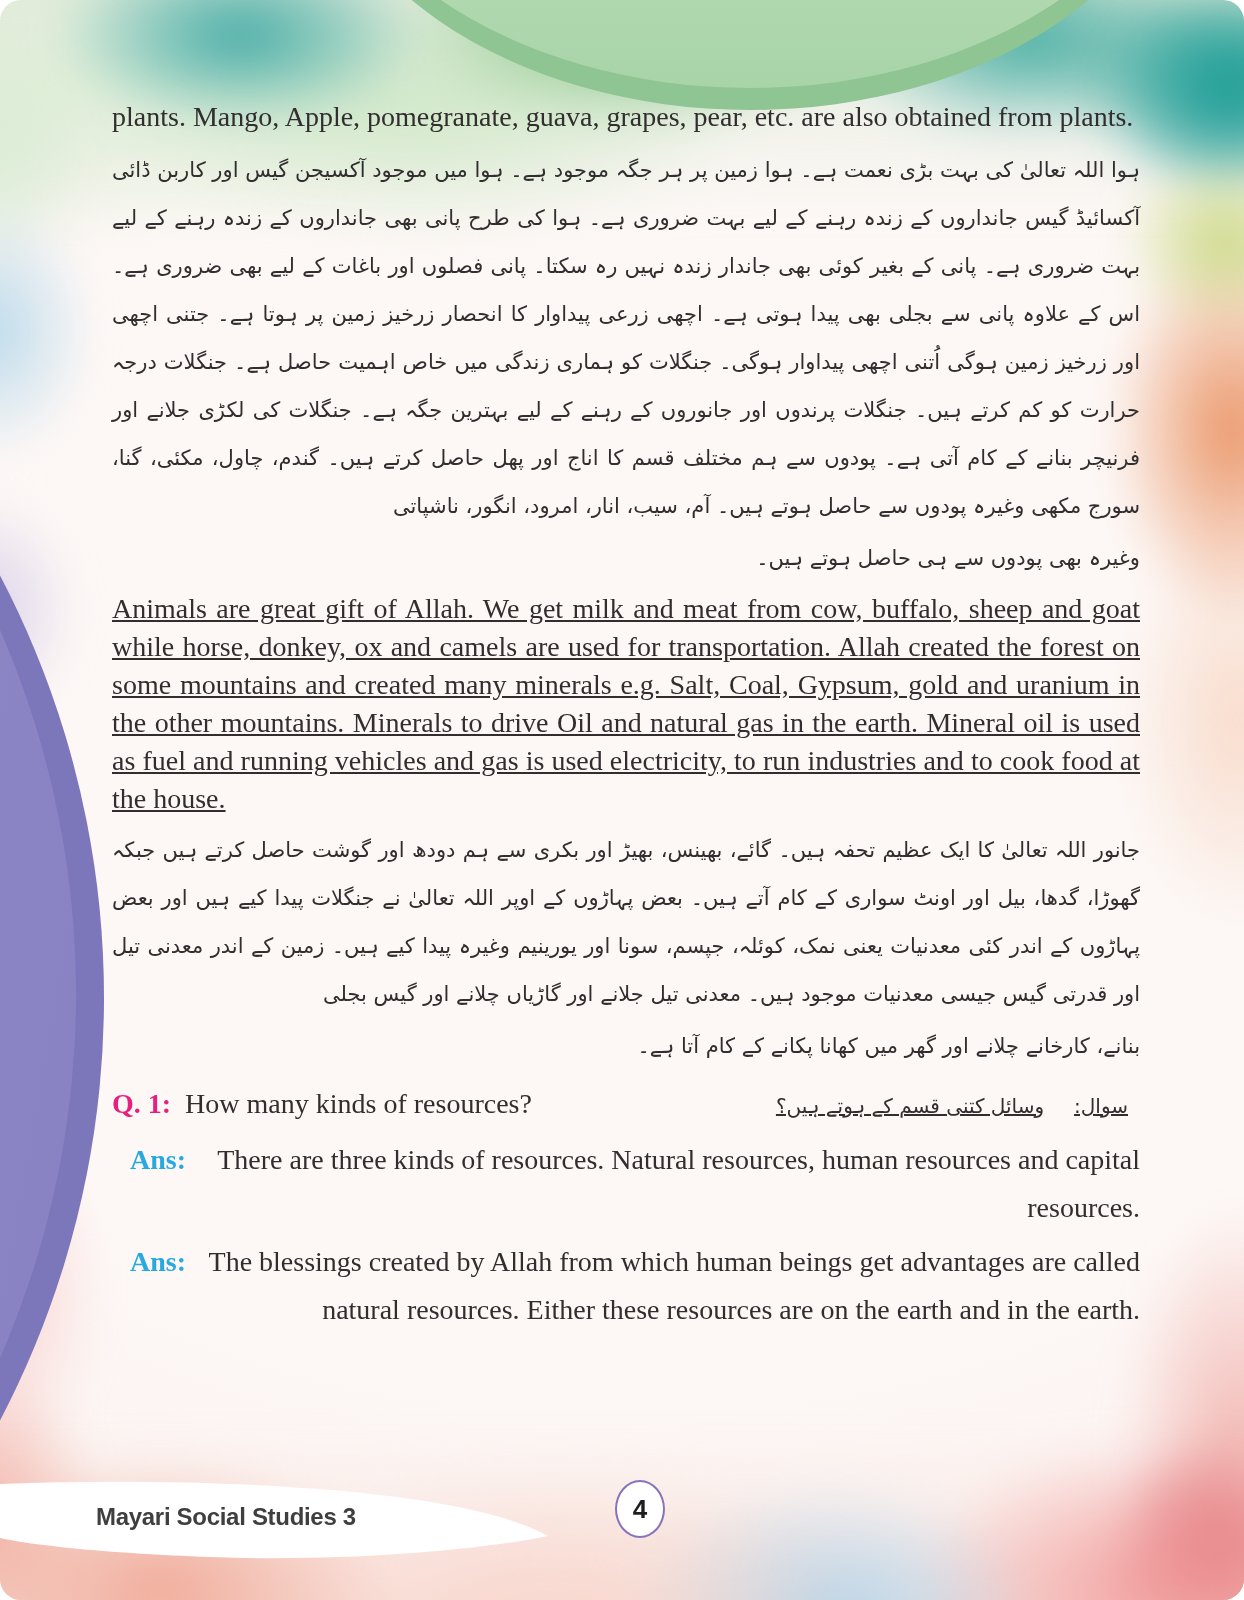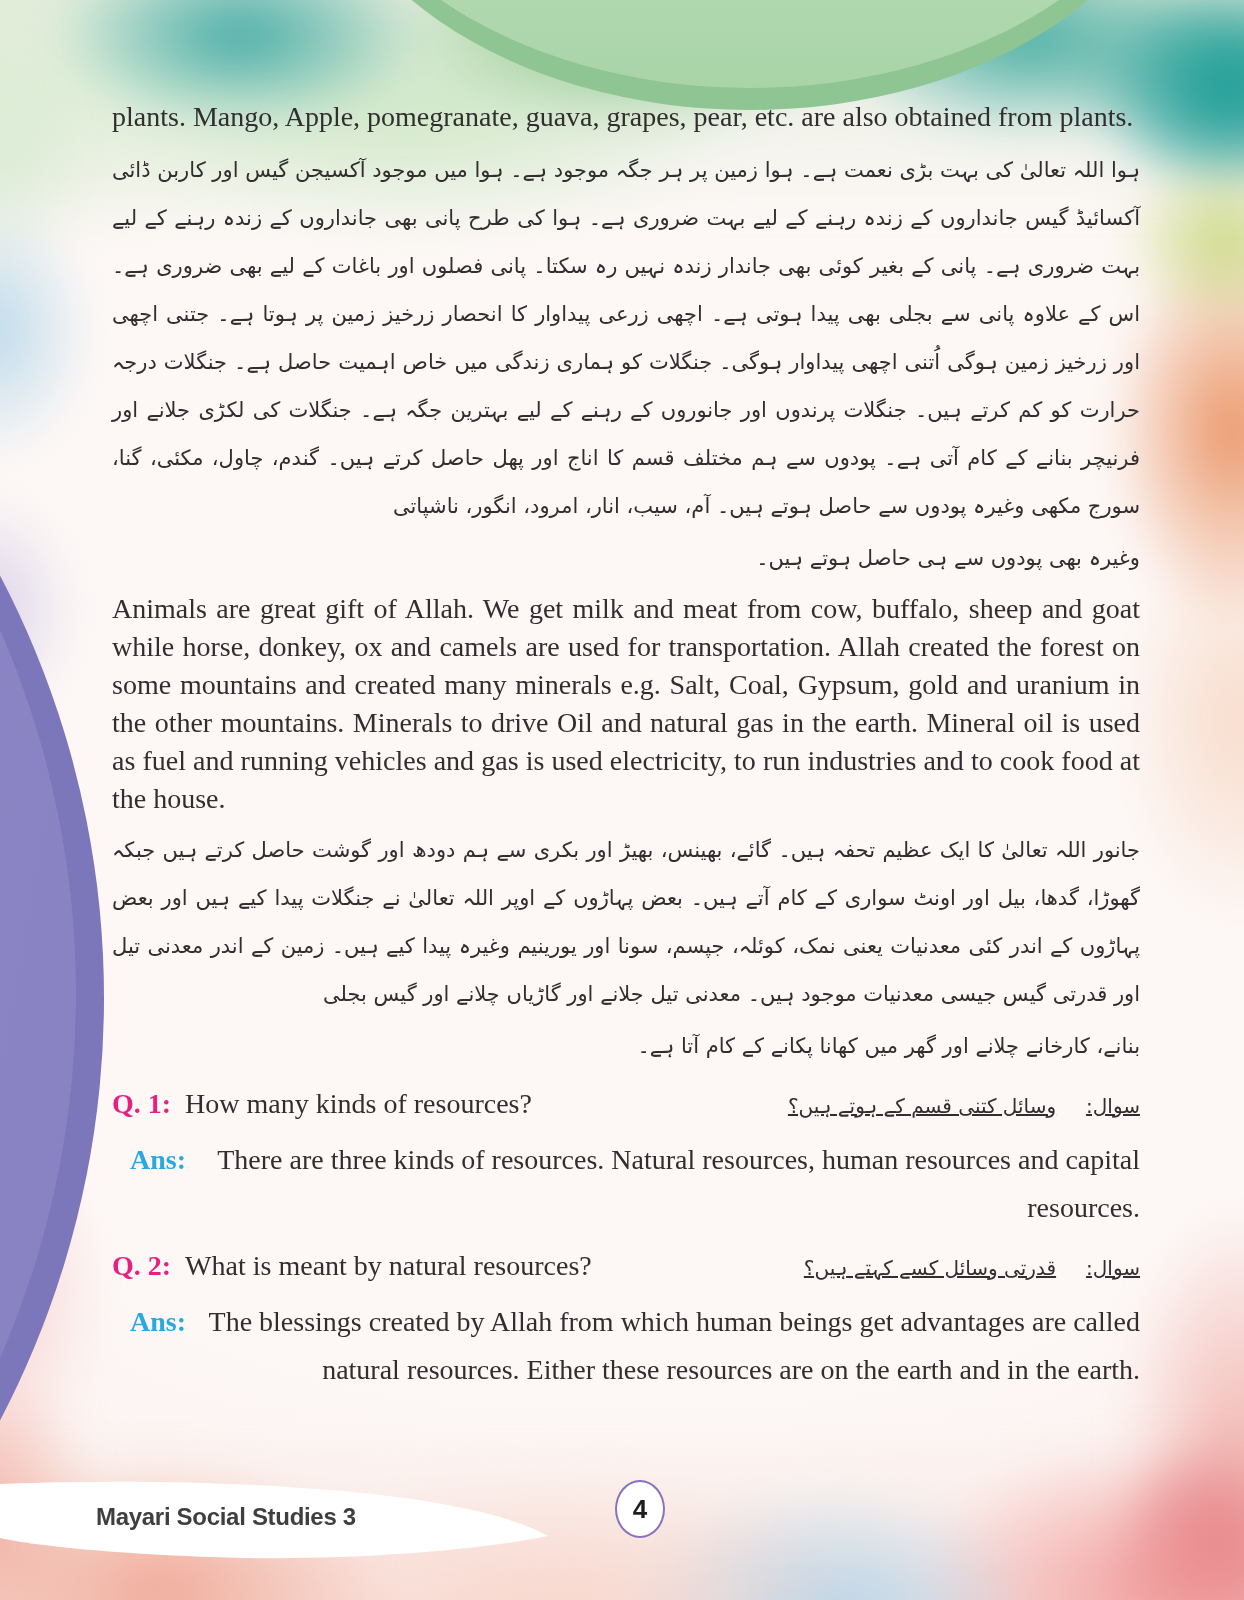--- a/index.html
+++ b/index.html
@@ -1,20 +1,21 @@
 <!DOCTYPE html>
 <html style="--q-pink: #e81f7f; --ans-blue: #2aa9e0; --body-text: #322e2f; --footer-text: #3f3f3f; --badge-border: #8673bb; --dome-green: #a8d4a8; --purple-accent: #8781c2;"><head>
 <meta charset="utf-8">
 <style>
   html,body{margin:0;padding:0;}
   .page{
     position:relative; width:1244px; height:1600px; overflow:hidden;
     background:radial-gradient(1500px 1100px at 50% 45%, #fdf8f6 55%, #fbf0ed 100%);
     font-family:"Liberation Serif", serif;
     color:var(--body-text,#322e2f);
+    border-radius:21px;
   }
   
   .wash-top{position:absolute; left:-60px; top:-60px; width:1364px; height:330px; filter:blur(20px); z-index:1;
     background:
       radial-gradient(260px 130px at 300px 95px, rgba(49,163,160,.9), rgba(49,163,160,0) 72%),
       radial-gradient(340px 150px at 700px 85px, rgba(106,183,110,.85), rgba(106,183,110,0) 72%),
       radial-gradient(280px 140px at 1090px 100px, rgba(42,162,152,.85), rgba(42,162,152,0) 72%),
       radial-gradient(240px 150px at 1300px 140px, rgba(31,158,151,.95), rgba(31,158,151,0) 75%),
       radial-gradient(420px 170px at 480px 170px, rgba(205,231,197,.9), rgba(205,231,197,0) 78%),
       radial-gradient(520px 200px at 120px 150px, rgba(222,238,214,.9), rgba(222,238,214,0) 78%),
@@ -52,25 +53,25 @@
     background:linear-gradient(to bottom,#e4f1de 0%,#c2e0bd 55%,#a8d4a8 100%); z-index:2;}
   .purple-outer{position:absolute; left:-1716px; top:88px; width:1820px; height:1820px; border-radius:50%;
     background:#7c76ba; z-index:2;}
   .purple-inner{position:absolute; left:-1744px; top:84px; width:1820px; height:1820px; border-radius:50%;
     background:linear-gradient(100deg,#aea8da 0%,#948ec9 50%,#8781c2 100%); z-index:2;}
 
   
   .content{position:absolute; left:112px; top:96px; width:1028px; z-index:5;}
   .en{font-size:28px; text-align:justify; margin:0 0 8px 0;}
   .en.lh1{line-height:42px;}
-  .en.lh2{line-height:38px; margin-top:0;}
+  .en.lh2{line-height:38px; margin-top:0;text-decoration:underline;}
   .ur{direction:rtl; font-family:"DejaVu Sans", sans-serif; font-size:21px; line-height:48px;
       text-align:justify; margin:0 0 4px 0;}
   .ur-center{margin-bottom:8px;}
-  .qa-row{display:flex; justify-content:space-between; align-items:baseline; margin:14px 0 10px 0;}
+  .qa-row{display:flex; justify-content:space-between; align-items:baseline; margin:14px 12px 10px 0;}
   .q-en{font-size:28px; line-height:40px; white-space:nowrap;}
   .q-label{color:var(--q-pink,#e81f7f); font-weight:bold; margin-right:14px;}
   .q-ur{direction:rtl; font-family:"DejaVu Sans", sans-serif; font-size:20px; line-height:40px;text-decoration:underline;}
   .ur-label{margin-left:30px;}
   .ans-row{display:flex; margin:0 0 6px 0;text-align:right;}
   .ans-label{color:var(--ans-blue,#2aa9e0); font-weight:bold; font-size:28px; line-height:48px; width:74px; flex:none;}
   .ans-text{font-size:28px; line-height:48px; flex:1;}
   .ans-ur{text-align:right; line-height:46px; margin-bottom:4px;}
 
   
@@ -114,28 +115,20 @@
       </div>
       <div class="q-ur">
         <span class="ur-label">سوال:</span><span>وسائل کتنی قسم کے ہوتے ہیں؟</span>
       </div>
     </div>
     <div class="ans-row">
       <div class="ans-label">Ans:</div>
       <div class="ans-text">There are three kinds of resources. Natural resources, human resources and capital resources.</div>
     </div>
 
-    <div class="qa-row">
-      <div class="q-en">
-        <span class="q-label">Q. 2:</span><span>What is meant by natural resources?</span>
-      </div>
-      <div class="q-ur">
-        <span class="ur-label">سوال:</span><span>قدرتی وسائل کسے کہتے ہیں؟</span>
-      </div>
-    </div>
     <div class="ans-row">
       <div class="ans-label">Ans:</div>
       <div class="ans-text">The blessings created by Allah from which human beings get advantages are called natural resources. Either these resources are on the earth and in the earth.</div>
     </div>
 
   </div>
 
   <svg class="footer-ribbon" width="560" height="90" viewBox="0 0 560 90">
     <path d="M0,6 C150,0 300,6 405,20 C470,29 520,42 548,58 C480,72 360,82 245,80 C150,78 45,70 0,60 Z" fill="#ffffff"></path>
     <text class="footer-title" x="96" y="47">Mayari Social Studies 3</text>

